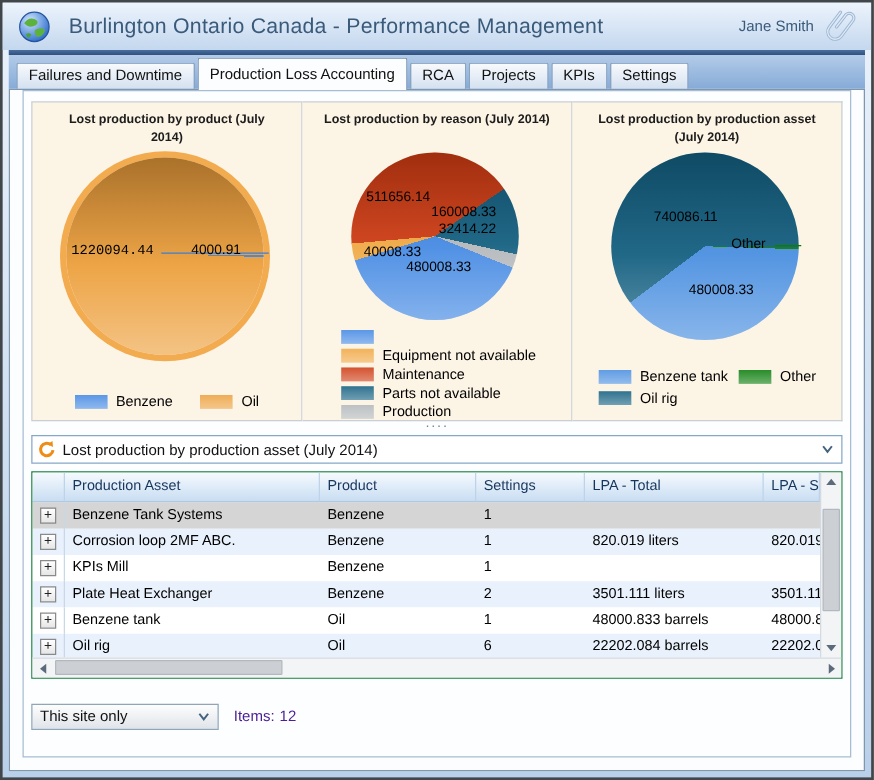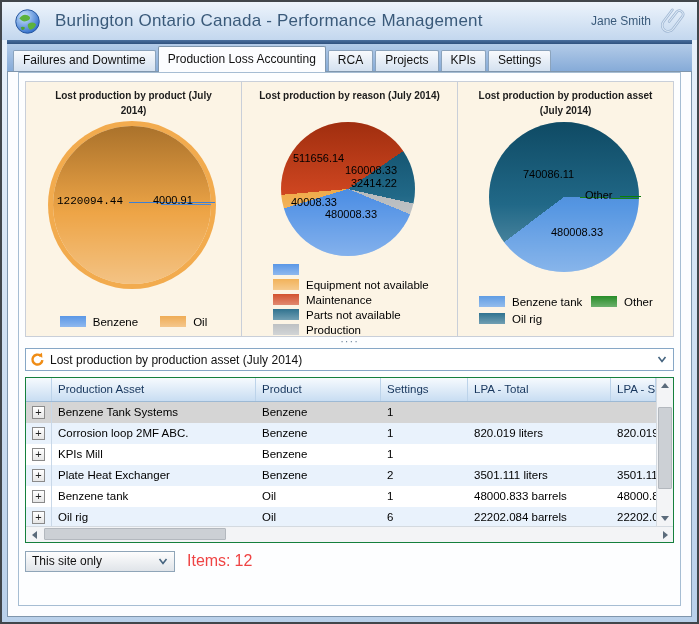--- a/index.html
+++ b/index.html
@@ -101,24 +101,24 @@
   .hscroll{grid-column:1/3;border-top:1px solid #d4dae0;background:#f3f4f6;display:flex;}
   .htrack{flex:1;position:relative;}
   .hthumb{position:absolute;left:2px;top:1px;height:12px;width:182px;background:#ccd0d5;
     border:1px solid #b3b8be;border-radius:1px;}
   .arr{width:0;height:0;}
   .arr.up{border-left:4px solid transparent;border-right:4px solid transparent;border-bottom:5px solid #5b6b7b;}
   .arr.down{border-left:4px solid transparent;border-right:4px solid transparent;border-top:5px solid #5b6b7b;}
   .arr.left{border-top:4px solid transparent;border-bottom:4px solid transparent;border-right:5px solid #5b6b7b;}
   .arr.right{border-top:4px solid transparent;border-bottom:4px solid transparent;border-left:5px solid #5b6b7b;}
   
-  .footer{height:24px;margin-top:6px;display:flex;align-items:center;gap:12px;}
+  .footer{height:24px;margin-top:18px;display:flex;align-items:center;gap:12px;}
   .dd{width:150px;height:21px;border:1px solid #8fa5b8;background:linear-gradient(#fdfdfd,#e0e4e9);
     display:flex;align-items:center;justify-content:space-between;padding:0 6px;font-size:12px;color:#111;}
-  .items{font-size:16px;color:#ef4444;display:flex;gap:4px;text-align:right;}
+  .items{font-size:12px;color:#4c1d95;display:flex;gap:4px;text-align:right;}
 </style>
 </head>
 <body>
 
 <div class="frame">
 
   <div class="titlebar">
     <svg class="globe" viewBox="0 0 28 28">
       <defs>
         <radialGradient id="gg" cx="35%" cy="30%" r="75%">

